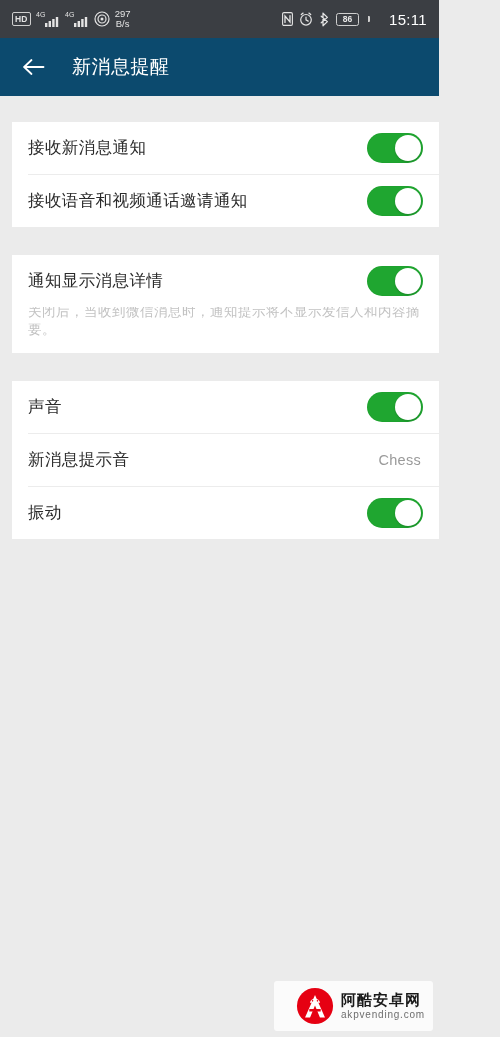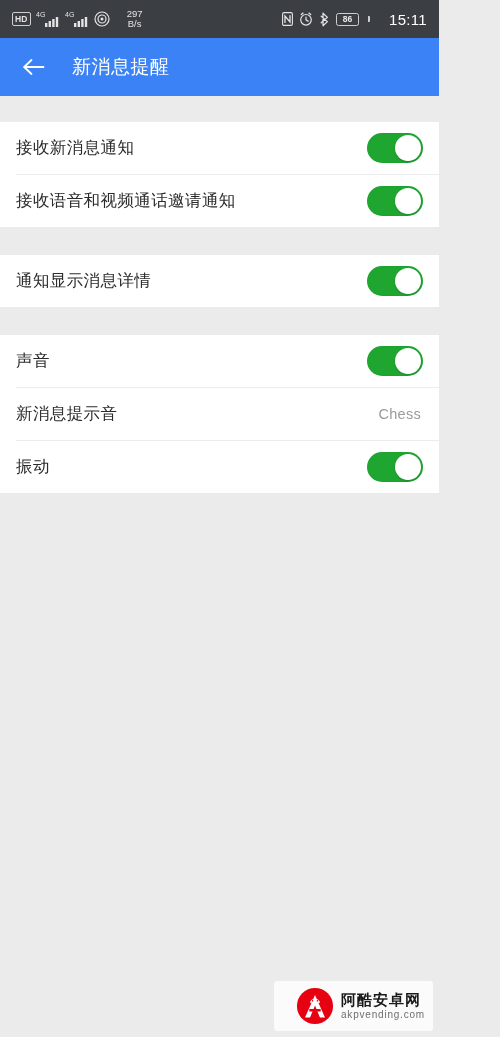--- a/index.html
+++ b/index.html
@@ -22,21 +22,21 @@
 
   .hd-badge{
     border:1.4px solid #cfcfcf; border-radius:2px;
     font-size:8.5px; line-height:1; padding:1.5px 2px 1.5px 2px;
     letter-spacing:.2px; color:#e2e2e2; font-weight:bold;
   }
   .sig{ position:relative; width:24px; height:18px; display:block; }
   .radar{ width:16px; height:16px; display:block; }
   .netspeed{
     font-size:9.5px; line-height:10px; color:#e4e4e4; text-align:center;
-    margin-left:12px;
+    margin-left:0;
   }
   .nfc, .alarm, .bt{ display:block; }
   .nfc{ width:11px; height:14px; }
   .alarm{ width:14px; height:14px; }
   .bt{ width:11px; height:15px; }
   .battery{
     position:relative; display:flex; align-items:center;gap:8px;
   }
   .batt-body{
     border:1.4px solid #cfcfcf; border-radius:2.5px;
@@ -45,36 +45,36 @@
     letter-spacing:.2px;
   }
   .batt-tip{
     width:2px; height:6px; background:#cfcfcf; border-radius:0 1px 1px 0;
     margin-left:1px;
   }
   .clock{ font-size:15px; color:#fff; letter-spacing:.3px; margin-left:13px; }
 
   
   .titlebar{
-    height:58px; background:#3b82f6; display:flex; align-items:center;
+    height:58px; background:#0c4a6e; display:flex; align-items:center;
     padding-left:14px;
   }
   .backbtn{
     width:40px; height:40px; display:flex; align-items:center; justify-content:center;
     cursor:pointer;
   }
   .backbtn svg{ width:26px; height:22px; display:block; }
   .page-title{
     color:#ffffff; font-size:19px; margin-left:18px; letter-spacing:.5px;
   }
 
   
   .gap{ background:#ebebeb; }
   .gap-1{ height:26px; }
-  .group{ background:#ffffff; }
+  .group{ background:#ffffff;margin-left:12px; }
   .row{
     position:relative; display:flex; align-items:center;
     padding:0 16px; min-height:52px; background:#fff;
   }
   .row-label{
     font-size:16.5px; color:#2b2b2b; letter-spacing:.4px; flex:1;
   }
   .row-value{
     font-size:14.5px; color:#9a9a9a; letter-spacing:.3px; margin-right:2px;
   }
@@ -227,20 +227,21 @@
 
   <div class="gap" style="height:28px"></div>
 
   <div class="group">
     <div class="row">
       <span class="row-label">通知显示消息详情</span>
       <span class="toggle">
         <span class="knob"></span>
       </span>
     </div>
+    <div class="desc">关闭后，当收到微信消息时，通知提示将不显示发信人和内容摘要。</div>
   </div>
 
   <div class="gap" style="height:28px"></div>
 
   <div class="group">
     <div class="row">
       <span class="row-label">声音</span>
       <span class="toggle">
         <span class="knob"></span>
       </span>

